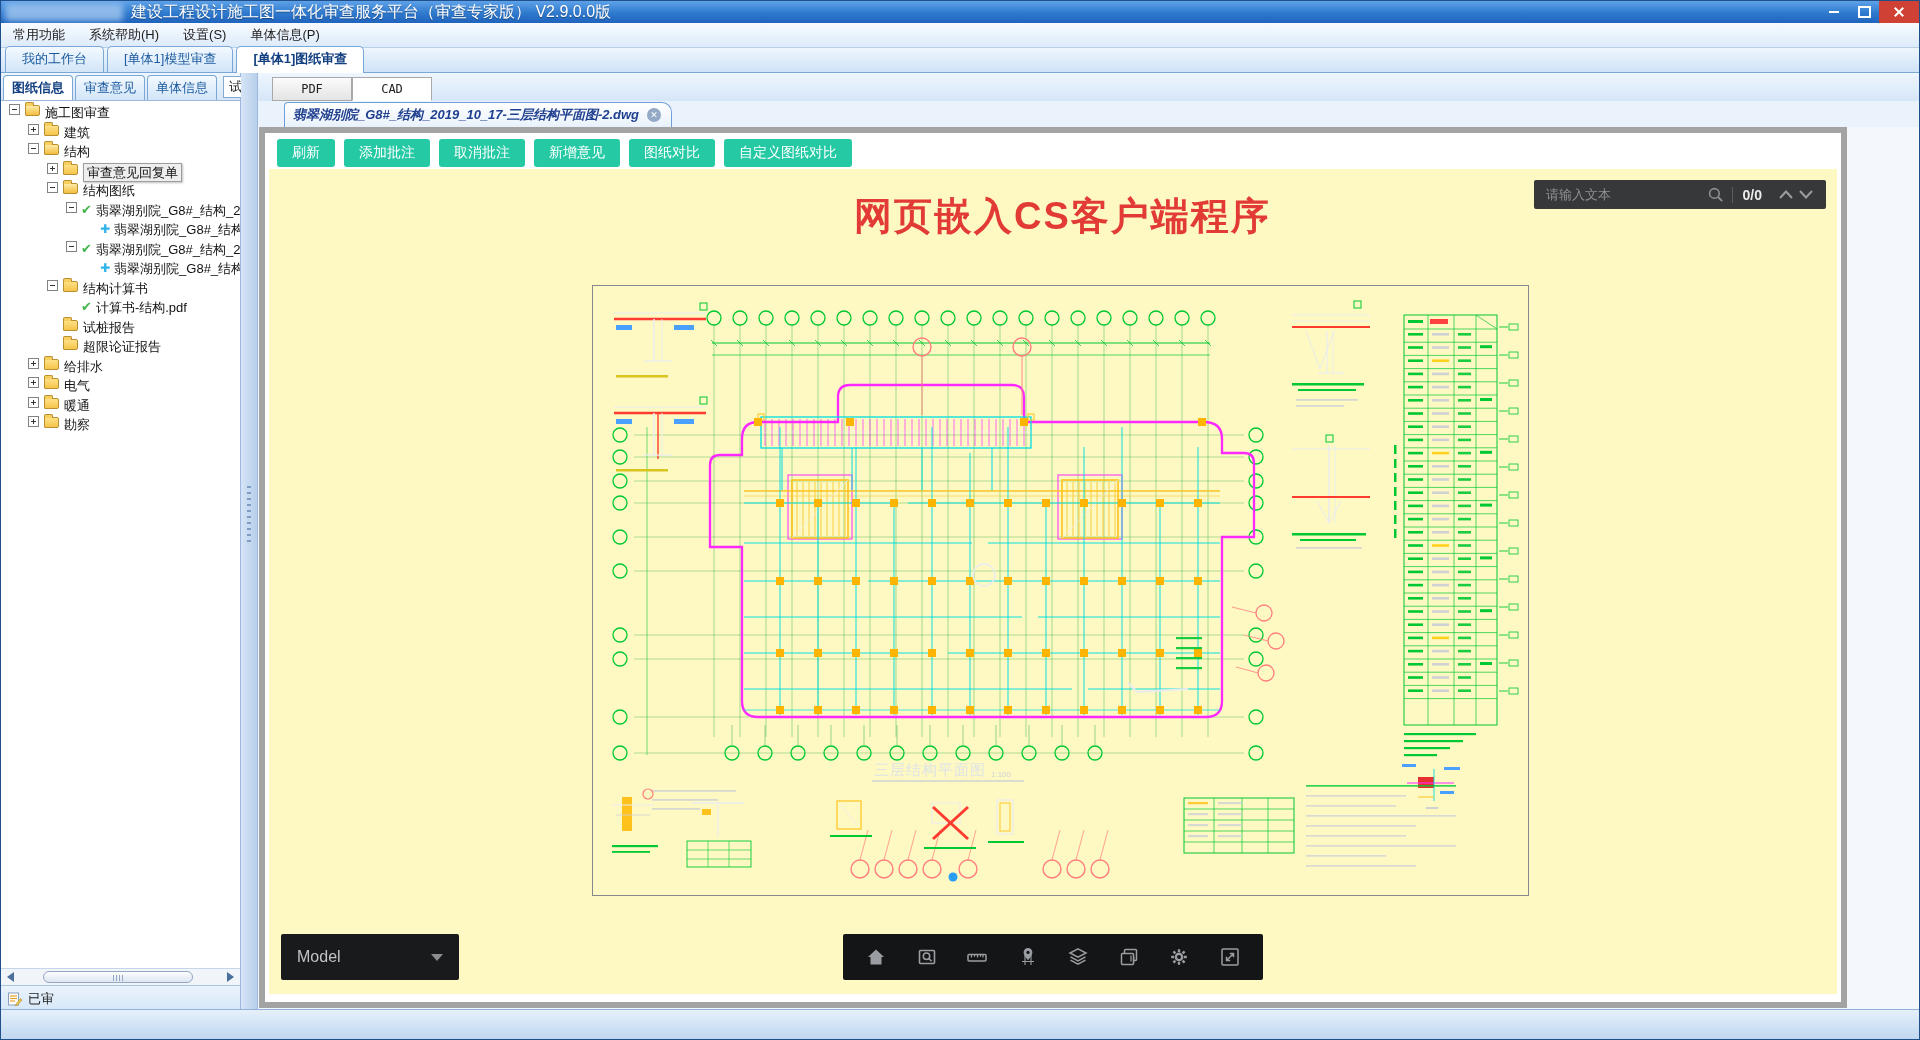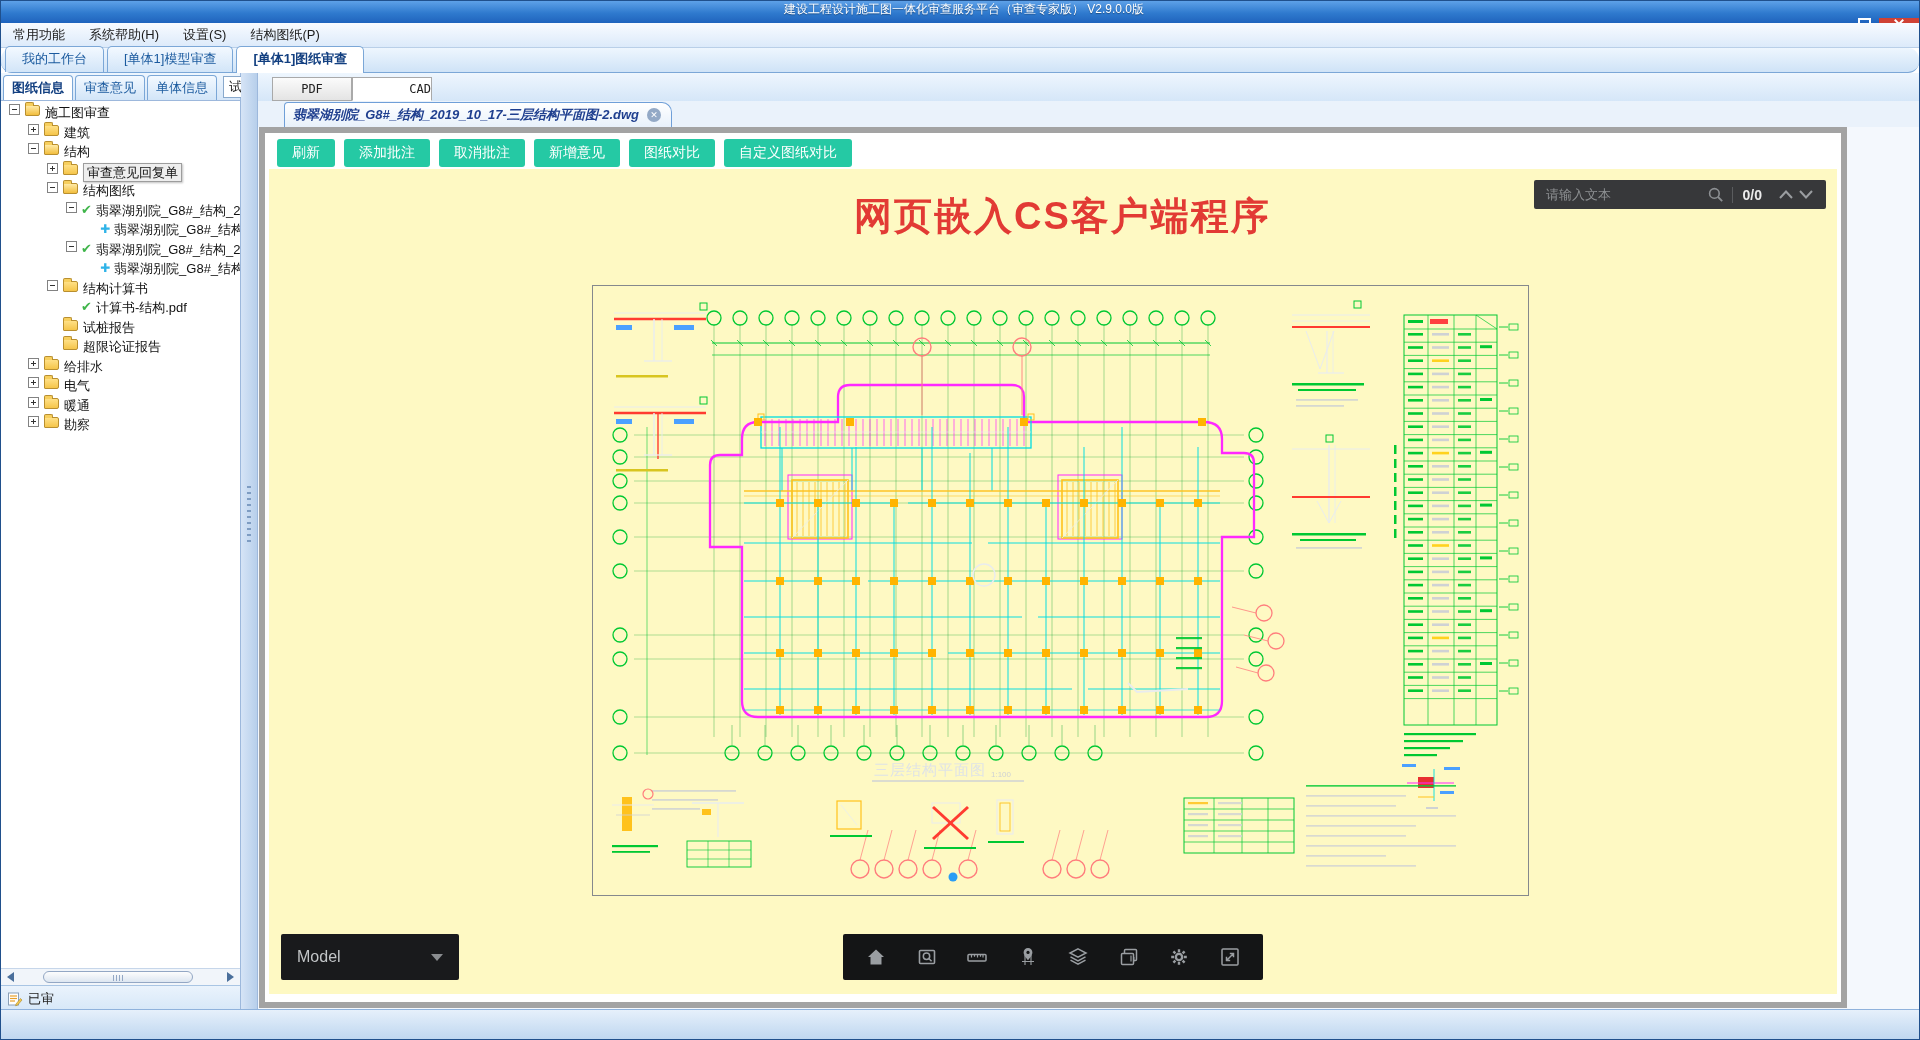--- a/index.html
+++ b/index.html
@@ -1,37 +1,37 @@
 <!DOCTYPE html>
 <html><head>
 <meta charset="utf-8">
 <style>
   html,body{margin:0;padding:0;background:#9db8d2;font-family:"Liberation Sans","DejaVu Sans",sans-serif;}
   *{box-sizing:border-box;}
   .window{position:relative;width:1920px;height:1040px;background:#fff;border:1px solid #20508c;overflow:hidden;}
 
   
-  .titlebar{position:absolute;left:0;top:0;width:100%;height:22px;background:linear-gradient(#5ea1e8,#2f7ace 55%,#1f63bd);display:flex;align-items:center;color:#fff;font-size:12px;flex-direction:column;}
+  .titlebar{position:absolute;left:0;top:0;width:100%;height:22px;background:linear-gradient(#5ea1e8,#2f7ace 55%,#1f63bd);display:flex;align-items:center;color:#fff;font-size:16px;}
   .app-blur{width:118px;height:18px;margin-left:4px;border-radius:3px;background:#9cc4ee;filter:blur(3px);opacity:.85;}
   .wtitle{margin-left:8px;white-space:nowrap;text-shadow:0 1px 1px rgba(0,0,0,.35);}
   .win-controls{margin-left:auto;display:flex;height:100%;}
   .wc{width:30px;height:100%;display:flex;align-items:center;justify-content:center;}
   .wc.min::after{content:"";width:10px;height:2px;background:#fff;}
   .wc.max::after{content:"";width:9px;height:8px;border:2px solid #fff;}
   .wc.close{width:40px;background:#cf4134;}
   .wc.close::before,.wc.close::after{content:"";position:absolute;width:12px;height:2px;background:#fff;}
   .wc.close::before{transform:rotate(45deg);} .wc.close::after{transform:rotate(-45deg);}
   .wc.close{position:relative;}
 
   
   .menubar{position:absolute;left:0;top:22px;width:100%;height:25px;background:linear-gradient(#f8fbff,#dceafa);border-bottom:1px solid #b9cfe8;display:flex;align-items:center;font-size:13px;color:#1b1b1b;}
   .menu-item{padding:3px 12px;}
 
   
-  .maintabs{position:absolute;left:0;top:47px;width:100%;height:25px;background:linear-gradient(#eef6fe,#cfe3f7);border-bottom:1px solid #7ba7d7;display:flex;align-items:flex-end;padding-left:4px;border-radius:11px;}
+  .maintabs{position:absolute;left:0;top:47px;width:100%;height:25px;background:linear-gradient(#eef6fe,#cfe3f7);border-bottom:1px solid #7ba7d7;display:flex;align-items:flex-end;padding-left:4px;}
   .mtab{border:1px solid #7ba7d7;border-bottom:none;border-radius:5px 5px 0 0;padding:3px 16px 4px;font-size:13px;color:#1a5a9e;background:linear-gradient(#f3f9ff,#d2e5f8);margin-right:3px;white-space:nowrap;}
   .mtab.active{background:#fff;font-weight:bold;color:#123f80;padding-bottom:5px;margin-bottom:-1px;margin-top:12px;}
 
   
   .content{position:absolute;left:0;top:72px;width:100%;height:938px;display:flex;}
   .left-panel{width:240px;height:100%;display:flex;flex-direction:column;background:#fff;border-right:1px solid #9db8dc;}
   .splitter{width:17px;height:100%;background:linear-gradient(90deg,#d6e4f6,#b7cfeb);border-right:1px solid #9db8dc;position:relative;}
   .splitter::after{content:"";position:absolute;left:6px;top:44%;width:4px;height:56px;background:repeating-linear-gradient(#7e9cc2 0 2px,transparent 2px 6px);}
   .right-area{flex:1;height:100%;background:#f4f8fd;position:relative;}
 
@@ -66,21 +66,21 @@
   .hs-arrow.left{left:6px;border-right:7px solid #4a6f9b;}
   .hs-arrow.right{right:6px;border-left:7px solid #4a6f9b;}
   .hs-thumb{position:absolute;left:42px;top:2px;width:150px;height:12px;background:linear-gradient(#fdfdfd,#dde6f1);border:1px solid #93a7c4;border-radius:7px;}
   .hs-thumb::after{content:"";position:absolute;left:50%;top:3px;width:10px;height:6px;margin-left:-5px;background:repeating-linear-gradient(90deg,#93a7c4 0 1px,transparent 1px 3px);}
   .statusbar{height:26px;background:linear-gradient(#eaf3fc,#d6e7f8);border-top:1px solid #a9c5e4;display:flex;align-items:center;padding-left:6px;font-size:13px;color:#222;}
   .statusbar svg{margin-right:5px;}
 
   
   .viewer-tabs{height:28px;background:linear-gradient(#eef6fe,#d5e6f8);display:flex;align-items:flex-end;padding-left:14px;}
   .vtab{width:80px;text-align:center;font-family:"DejaVu Sans Mono",monospace;font-size:12px;padding:4px 0;border:1px solid #a9a9a9;background:linear-gradient(#fbfbfb,#e4e4e4);color:#222;}
-  .vtab.active{background:#fff;border-bottom:1px solid #fff;text-align:right;}
+  .vtab.active{background:#fff;border-bottom:1px solid #fff;}
   .doc-row{height:26px;background:#eaf2fb;display:flex;align-items:flex-end;padding-left:26px;font-style:italic;}
   .doc-tab{display:inline-flex;align-items:center;border:1px solid #6f9fd8;border-bottom:none;border-radius:4px 10px 0 0;background:linear-gradient(#ffffff,#e8f1fb);padding:3px 10px 3px 8px;font-size:13px;font-weight:bold;color:#1f3f8f;white-space:nowrap;}
   .tabclose{width:14px;height:14px;margin-left:8px;border-radius:50%;background:#93a9c6;position:relative;flex:none;}
   .tabclose::before{content:"✕";position:absolute;left:0;top:0;width:14px;height:14px;line-height:14px;text-align:center;color:#fff;font-size:9px;}
 
   .red-panel{position:absolute;left:1px;top:54px;width:1588px;height:881px;border:6px solid #a3a3a3;background:#fff;padding:4px;}
   .cad-toolbar{height:32px;display:flex;align-items:center;padding-left:8px;}
   .tbtn{background:#25c9a4;color:#fff;border:none;border-radius:3px;font-size:14px;font-family:inherit;padding:5px 15px;margin-right:9px;white-space:nowrap;}
   .canvas{position:relative;width:100%;height:calc(100% - 36px);background:#fef9c3;overflow:hidden;}
 
@@ -113,21 +113,21 @@
       <span class="wc min"></span>
       <span class="wc max"></span>
       <span class="wc close"></span>
     </div>
   </div>
 
   <div class="menubar">
     <span class="menu-item">常用功能</span>
     <span class="menu-item">系统帮助(H)</span>
     <span class="menu-item">设置(S)</span>
-    <span class="menu-item">结构图纸(P)</span>
+    <span class="menu-item">单体信息(P)</span>
   </div>
 
   <div class="maintabs">
     <span class="mtab">我的工作台</span>
     <span class="mtab">[单体1]模型审查</span>
     <span class="mtab active">[单体1]图纸审查</span>
   </div>
 
   <div class="content">
 

